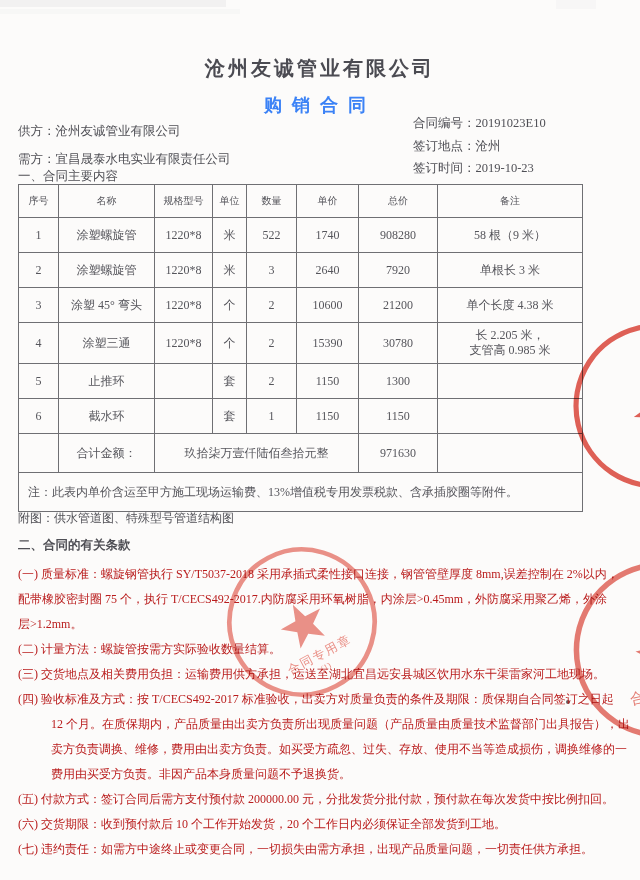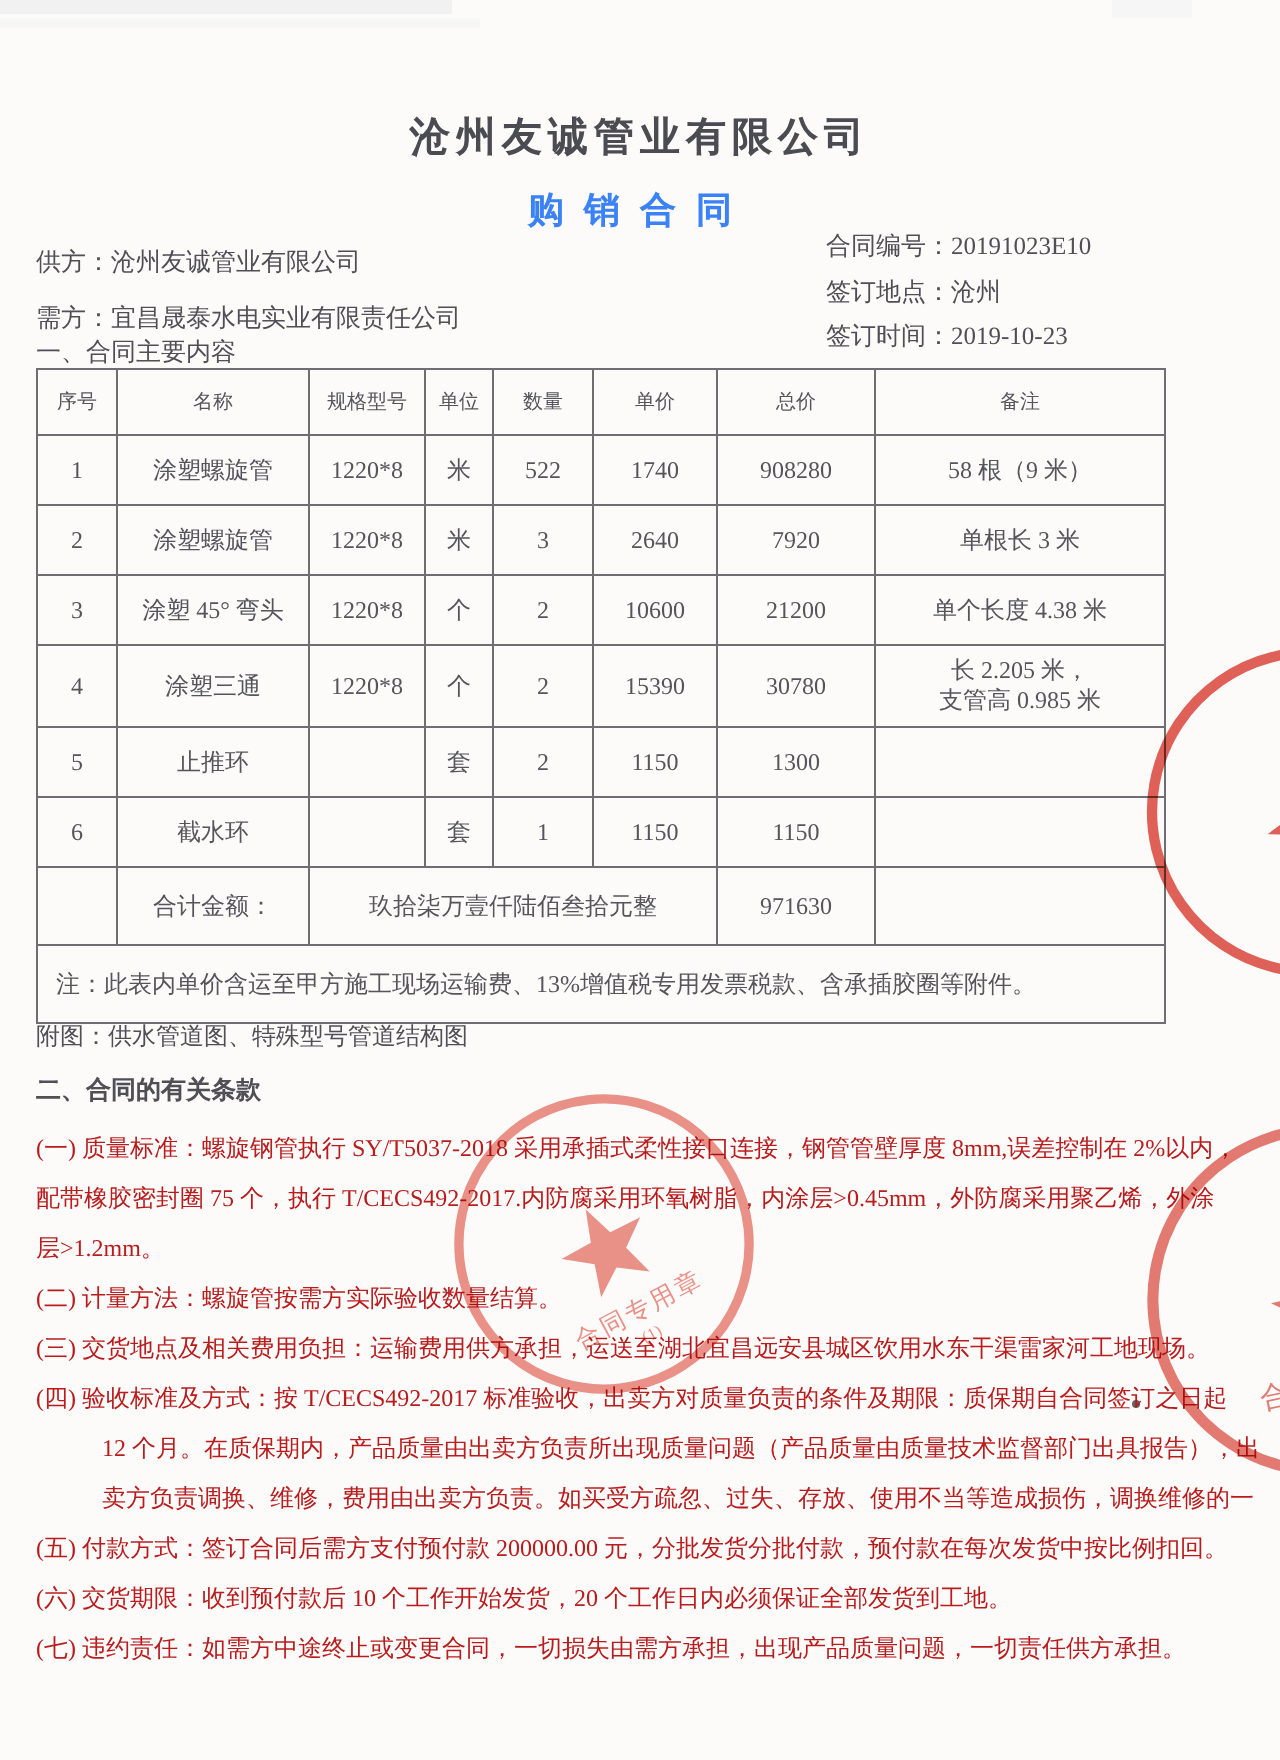--- a/index.html
+++ b/index.html
@@ -189,20 +189,21 @@
 
   <div class="clauses">
     <div class="clause-line">(一) 质量标准：螺旋钢管执行 SY/T5037-2018 采用承插式柔性接口连接，钢管管壁厚度 8mm,误差控制在 2%以内，</div>
     <div class="clause-line">配带橡胶密封圈 75 个，执行 T/CECS492-2017.内防腐采用环氧树脂，内涂层&gt;0.45mm，外防腐采用聚乙烯，外涂</div>
     <div class="clause-line">层&gt;1.2mm。</div>
     <div class="clause-line">(二) 计量方法：螺旋管按需方实际验收数量结算。</div>
     <div class="clause-line">(三) 交货地点及相关费用负担：运输费用供方承担，运送至湖北宜昌远安县城区饮用水东干渠雷家河工地现场。</div>
     <div class="clause-line">(四) 验收标准及方式：按 T/CECS492-2017 标准验收，出卖方对质量负责的条件及期限：质保期自合同签订之日起</div>
     <div class="clause-line indent">12 个月。在质保期内，产品质量由出卖方负责所出现质量问题（产品质量由质量技术监督部门出具报告），出</div>
     <div class="clause-line indent">卖方负责调换、维修，费用由出卖方负责。如买受方疏忽、过失、存放、使用不当等造成损伤，调换维修的一</div>
+    <div class="clause-line indent">费用由买受方负责。非因产品本身质量问题不予退换货。</div>
     <div class="clause-line">(五) 付款方式：签订合同后需方支付预付款 200000.00 元，分批发货分批付款，预付款在每次发货中按比例扣回。</div>
     <div class="clause-line">(六) 交货期限：收到预付款后 10 个工作开始发货，20 个工作日内必须保证全部发货到工地。</div>
     <div class="clause-line">(七) 违约责任：如需方中途终止或变更合同，一切损失由需方承担，出现产品质量问题，一切责任供方承担。</div>
   </div>
 
   <div class="stamp stamp-buyer">
     <svg viewBox="0 0 200 200">
       <defs>
           <path id="arc-a" d="M 100 174 A 74 74 0 1 1 99.99 174" fill="none"></path>
         </defs>

